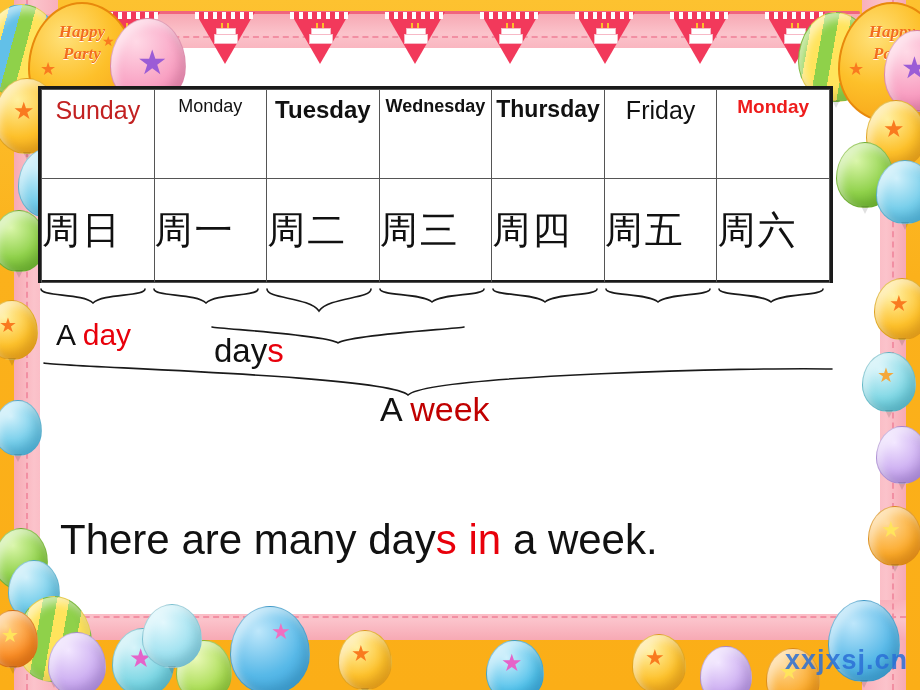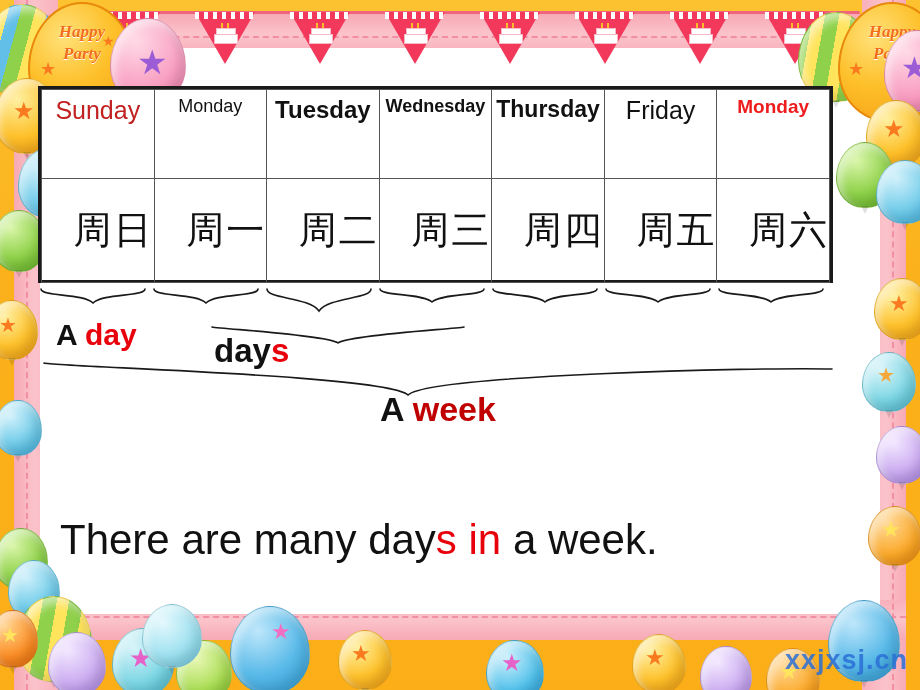--- a/index.html
+++ b/index.html
@@ -58,38 +58,38 @@
   .cake .l1{top:10px;height:8px;}
   .cake .l2{top:4px;height:7px;width:18px;left:2px;}
   .cake .c{position:absolute;top:-1px;width:2px;height:7px;background:#FBBE2B;}
 
   
   .tbl{position:absolute;left:38px;top:86px;width:795px;height:197px;
        border:3px solid #1A1A1A;background:#fff;box-sizing:border-box;}
   .tbl table{border-collapse:collapse;width:100%;height:100%;table-layout:fixed;}
   .tbl td{border:1px solid #555;vertical-align:top;padding:0;}
   .tbl tr.r1 td{height:88px;}
-  .tbl tr.r2 td{height:103px;vertical-align:middle;text-align:right;}
+  .tbl tr.r2 td{height:103px;vertical-align:middle;text-align:left;}
   .en{display:block;padding-top:6px;text-align:center;white-space:nowrap;}
   .zh{font-family:"Liberation Serif",serif;font-size:38px;color:#111;letter-spacing:2px;}
 
   .en.sunday   {color:#C22121;font-size:25px;}
   .en.monday   {color:#111;font-size:18px;}
   .en.tuesday  {color:#111;font-size:24px;font-weight:bold;}
   .en.wednesday{color:#111;font-size:18px;font-weight:bold;}
   .en.thursday {color:#111;font-size:23px;font-weight:bold;}
   .en.friday   {color:#111;font-size:25px;}
   .en.saturday {color:#EE1C1C;font-size:19px;font-weight:bold;}
 
   
   .braces{position:absolute;left:38px;top:283px;width:800px;height:125px;}
   .braces svg{display:block;}
 
   
-  .lbl{position:absolute;white-space:nowrap;font-weight:bold;}
+  .lbl{position:absolute;white-space:nowrap;font-weight:normal;}
   .lbl-aday{left:56px;top:318px;font-size:30px;}
   .lbl-days{left:214px;top:332px;font-size:33px;}
   .lbl-aweek{left:380px;top:390px;font-size:34px;}
   .k{color:#111;}
   .r{color:#E8000B;}
   .dr{color:#C00000;}
 
   .line{position:absolute;white-space:nowrap;color:#111;}
   .q{left:60px;top:438px;font-size:40px;}
   .a{left:60px;top:516px;font-size:42px;}

